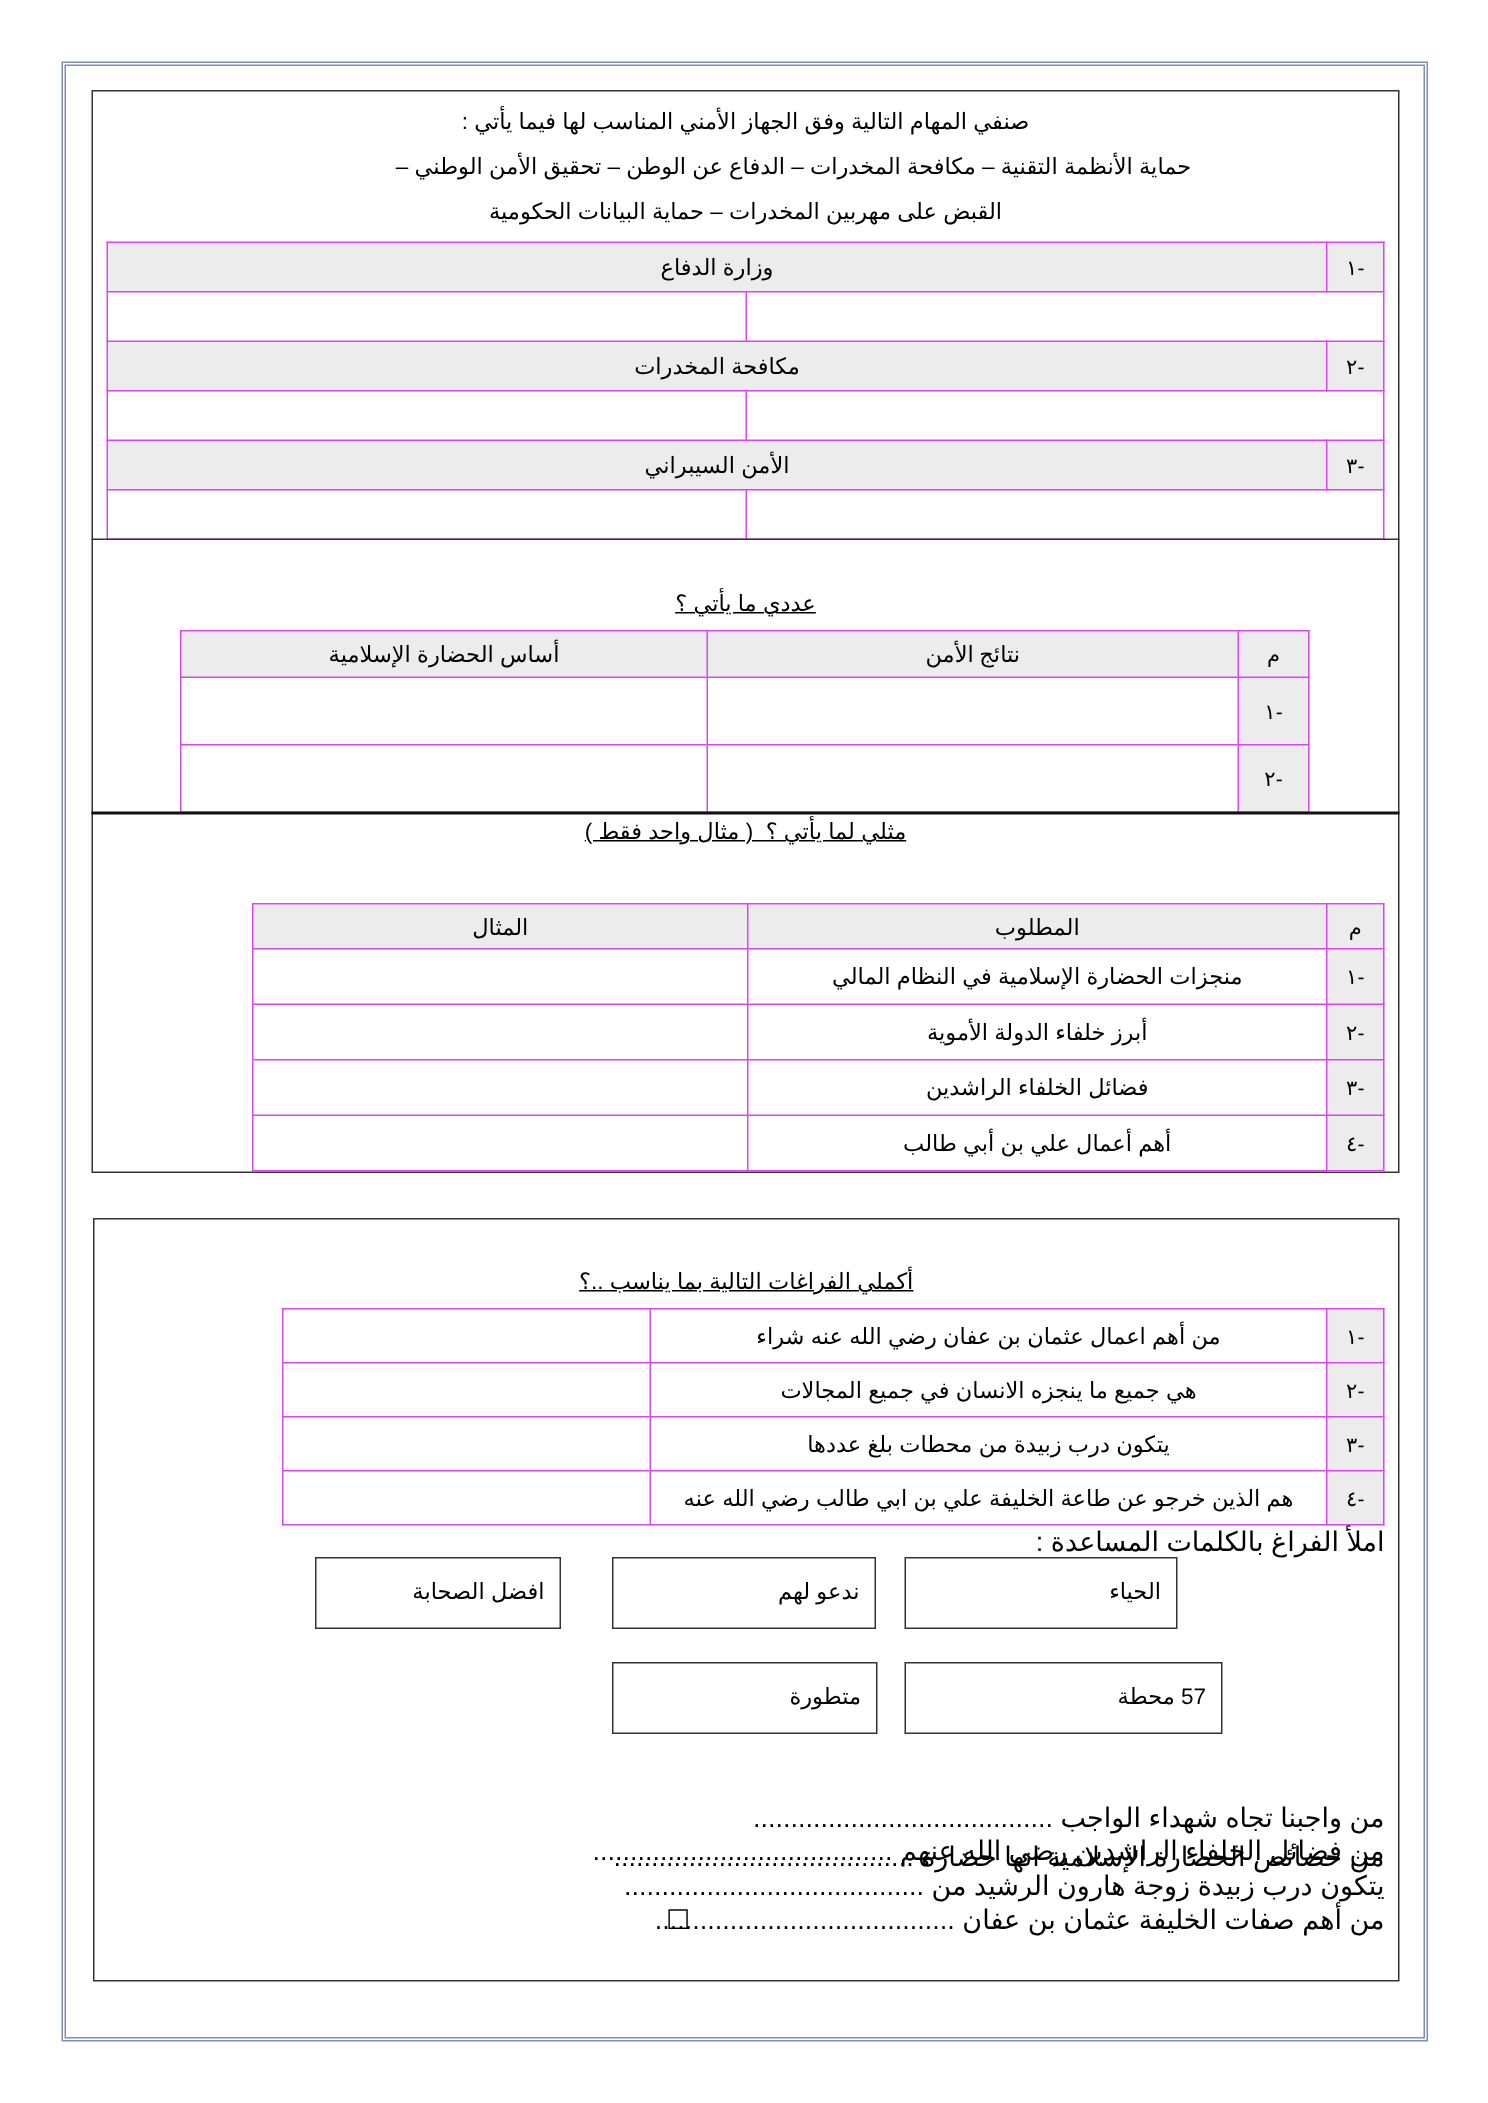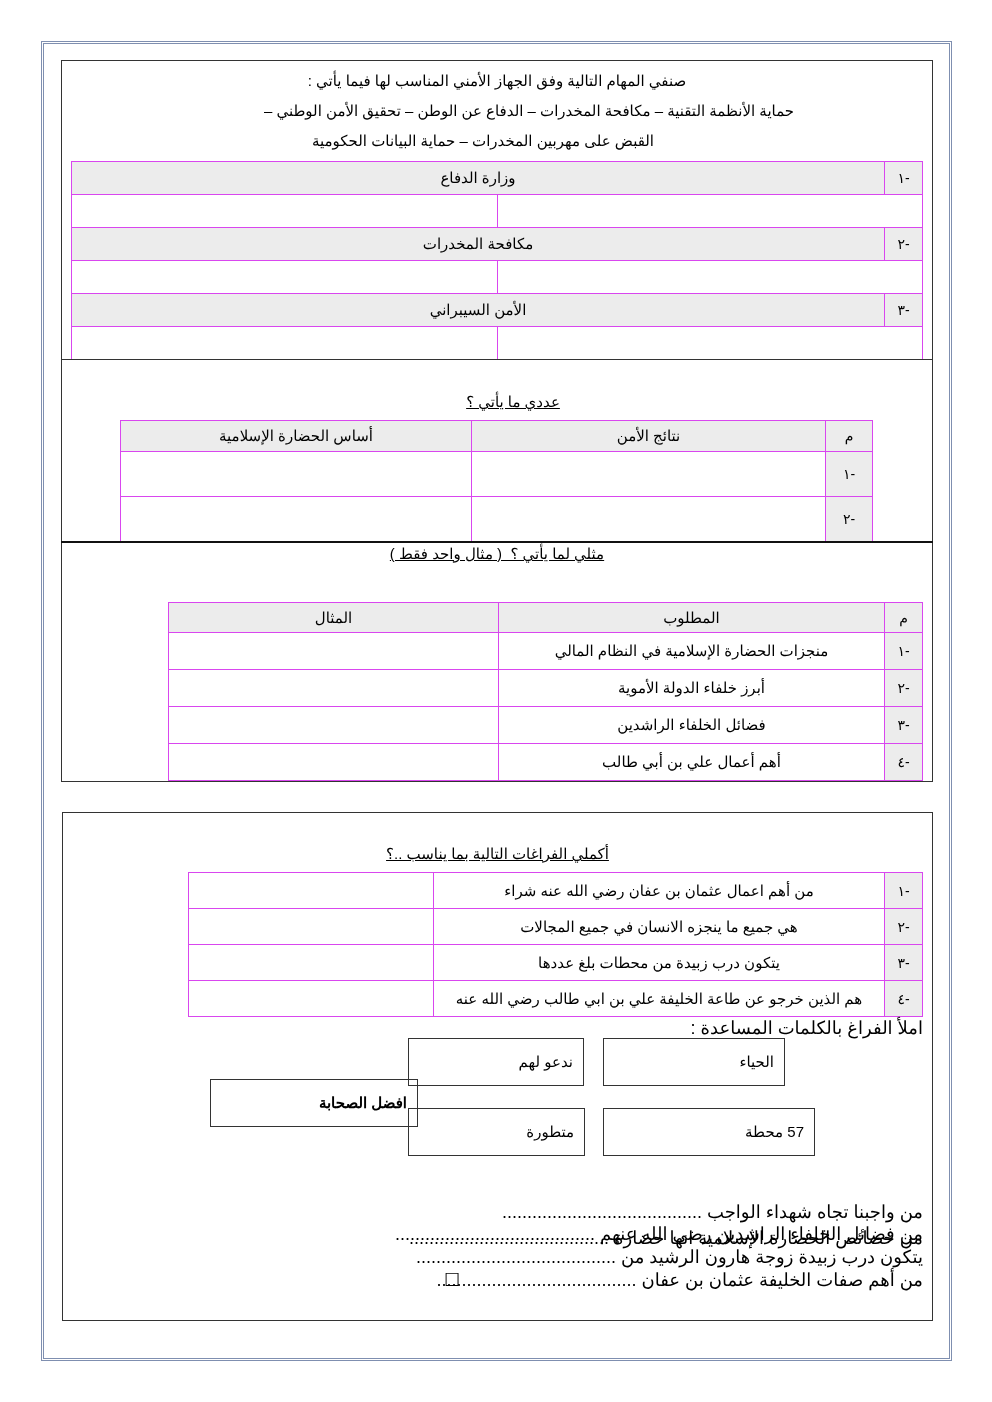--- a/index.html
+++ b/index.html
@@ -18,21 +18,21 @@
 </style>
 </head>
 <body>
 
 <div class="page-border"></div>
 
 <div class="box" style="left:61px; top:60px; width:872px; height:722px;"></div>
 
 <div class="abs center-text" style="left:61px; top:72px; width:872px; direction:rtl;">صنفي المهام التالية وفق الجهاز الأمني المناسب لها فيما يأتي :</div>
 <div class="abs center-text" style="left:61px; top:102px; width:872px; direction:rtl;margin-left:32px;">حماية الأنظمة التقنية – مكافحة المخدرات – الدفاع عن الوطن – تحقيق الأمن الوطني –</div>
-<div class="abs center-text" style="left:47px; top:132px; width:872px; direction:rtl;">القبض على مهربين المخدرات – حماية البيانات الحكومية</div>
+<div class="abs center-text" style="left:61px; top:132px; width:872px; direction:rtl;">القبض على مهربين المخدرات – حماية البيانات الحكومية</div>
 
 <table style="left:71px; top:161px; width:852px;">
   <tbody>
       <tr style="height:33px;">
     <td class="shade num">-١</td>
     <td class="shade" colspan="2">وزارة الدفاع</td>
   </tr>
   <tr style="height:33px;">
     <td colspan="2"></td>
     <td style="width:425px;"></td>
@@ -51,26 +51,26 @@
   </tr>
   <tr style="height:33px;">
     <td colspan="2"></td>
     <td></td>
   </tr>
 </tbody>
   </table>
 
 <div class="abs" style="left:61px; top:359px; width:872px; border-top:1.5px solid #333;"></div>
 
-<div class="title-u" style="left:61px; top:393px; width:872px;margin-left:16px;">عددي ما يأتي ؟</div>
+<div class="title-u" style="left:61px; top:393px; width:872px;">عددي ما يأتي ؟</div>
 <table style="left:120px; top:420px; width:753px;">
   <tbody>
       <tr style="height:31px;" class="shade">
     <td class="num" style="width:46px;">م</td>
-    <td style="width:353px;">نتائج الأمن</td>
+    <td style="width:353px;font-family:Liberation Serif, serif;">نتائج الأمن</td>
     <td>أساس الحضارة الإسلامية</td>
   </tr>
   <tr style="height:45px;">
     <td class="shade num">-١</td>
     <td></td>
     <td></td>
   </tr>
   <tr style="height:45px;">
     <td class="shade num">-٢</td>
     <td></td>
@@ -137,21 +137,21 @@
     <td>هم الذين خرجو عن طاعة الخليفة علي بن ابي طالب رضي الله عنه</td>
     <td></td>
   </tr>
 </tbody>
   </table>
 
 <div class="line" style="right:69px; top:1017px;">املأ الفراغ بالكلمات المساعدة :</div>
 
 <div class="wordbox" style="left:603px; top:1038px; width:182px;">الحياء</div>
 <div class="wordbox" style="left:408px; top:1038px; width:176px;">ندعو لهم</div>
-<div class="wordbox" style="left:210px; top:1079px; width:208px;font-weight:bold;">افضل الصحابة</div>
+<div class="wordbox" style="left:210px; top:1038px; width:164px;">افضل الصحابة</div>
 <div class="wordbox" style="left:603px; top:1108px; width:212px;">57 محطة</div>
 <div class="wordbox" style="left:408px; top:1108px; width:177px;">متطورة</div>
 
 <div class="line" style="right:69px; top:1179px;margin-top:48px;">من خصائص الحضارة الإسلامية انها حضارة ........................................</div>
 <div class="line" style="right:69px; top:1201px;">من واجبنا تجاه شهداء الواجب ........................................</div>
 <div class="line" style="right:69px; top:1223px;">من فضائل الخلفاء الراشدين رضى الله عنهم ........................................</div>
 <div class="line" style="right:69px; top:1246px;">يتكون درب زبيدة زوجة هارون الرشيد من  ........................................</div>
 <div class="line" style="right:69px; top:1269px;">من أهم صفات الخليفة عثمان بن عفان  ........................................ </div>
 <div class="line" style="left:444px; top:1269px;">☐</div>
 

